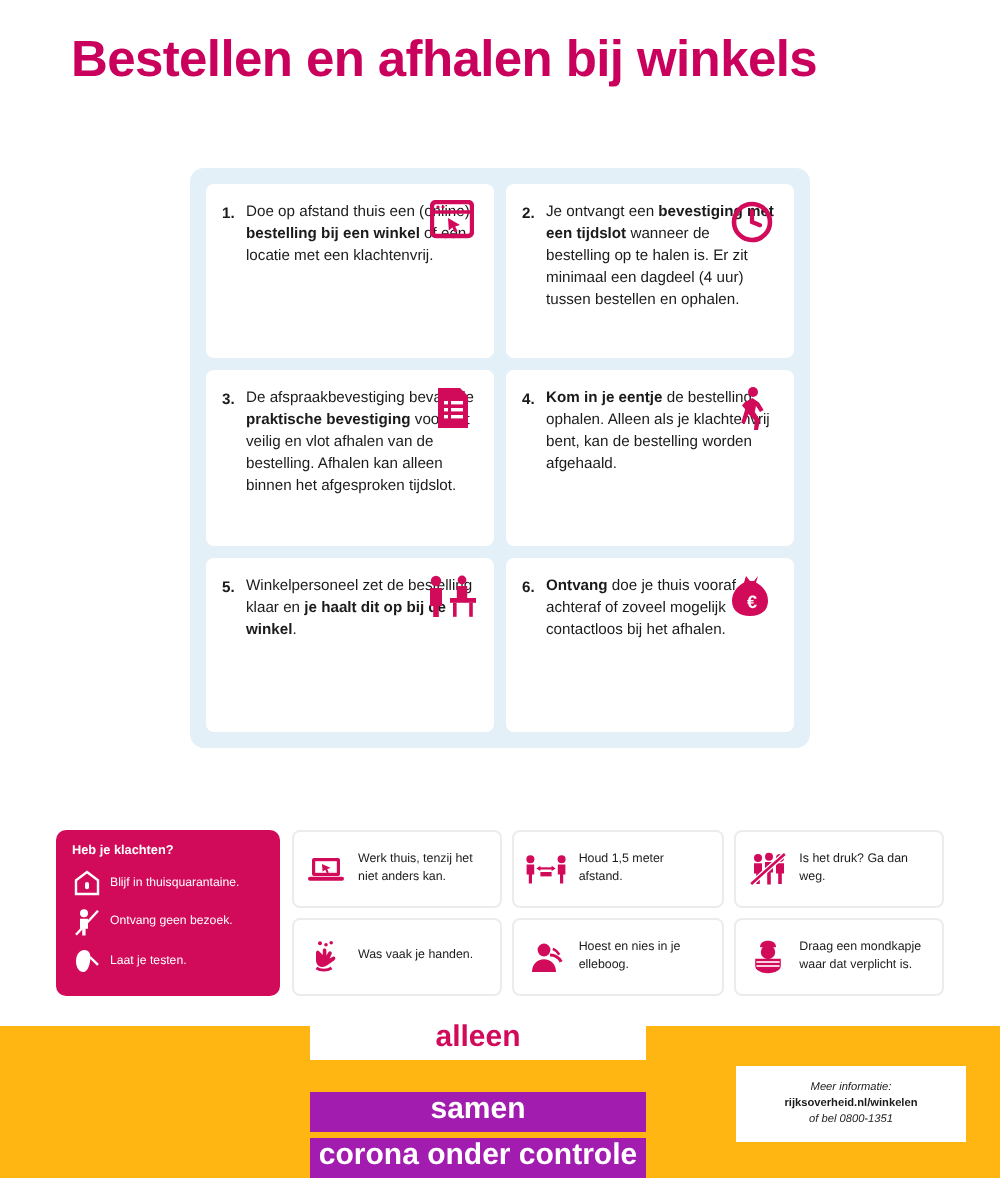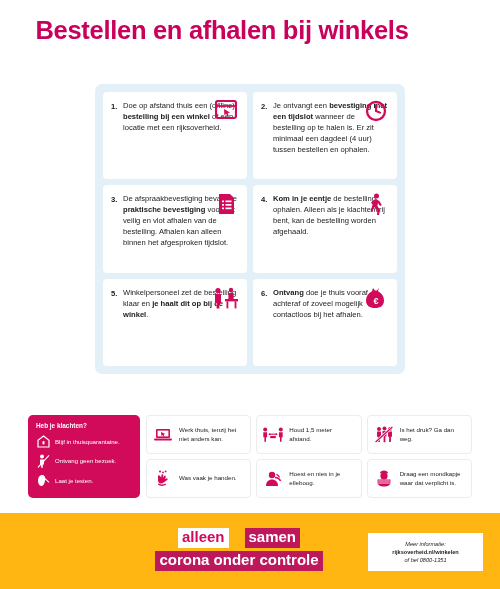--- a/index.html
+++ b/index.html
@@ -109,28 +109,28 @@
   .tip .tx { font-size: 6.2px; line-height: 1.35; color: #1b1b1b; }
 
   
   .footer {
     position: absolute; left: 0; top: 513px;
     width: 500px; height: 76px;
     background: #ffb612;
     display: flex; align-items: center; justify-content: center;
   }
   .slogan { text-align: center; margin-right: 22px; }
-  .slogan-line { display: flex; justify-content: center; gap: 16px; margin-bottom: 3px; }
+  .slogan-line { display: flex; justify-content: space-between; gap: 16px; margin-bottom: 3px; flex-direction: column; }
   .sl {
     font-size: 15px; font-weight: bold;
     padding: 1px 4px 2px 4px;
     line-height: 1.12;
   }
   .sl-white { background: #ffffff; color: #d10a5a; }
-  .sl-pink { background: #be185d; color: #ffffff; }
+  .sl-pink { background: #a21caf; color: #ffffff; }
   .infobox {
     position: absolute; right: 17px; top: 20px;
     width: 115px; height: 38px;
     background: #ffffff;
     display: flex; flex-direction: column;
     align-items: center; justify-content: center;
     padding: 3px 4px;
   }
   .infobox div {
     font-size: 5.6px; color: #1b1b1b; font-style: italic;
@@ -142,21 +142,21 @@
 <body>
 
 <div class="poster">
 
   <div class="title">Bestellen en afhalen bij winkels</div>
 
   <div class="steps-panel">
 
     <div class="step-card">
       <div class="step-num">1.</div>
-      <div class="step-text"><span id="s0"><span>Doe op afstand thuis een (online) </span><b>bestelling bij een winkel</b><span> of een locatie met een rijksoverheid.</span></span></div>
+      <div class="step-text"><span id="s0"><span>Doe op afstand thuis een (online) </span><b>bestelling bij een winkel</b><span> of een locatie met een klachtenvrij.</span></span></div>
       <div class="step-icon">
         <svg width="22" height="20" viewBox="0 0 22 20">
           <rect x="1" y="1" width="20" height="17" rx="2" fill="none" stroke="#d10a5a" stroke-width="2.2"></rect>
           <line x1="1" y1="6" x2="21" y2="6" stroke="#d10a5a" stroke-width="1.8"></line>
           <circle cx="4" cy="3.5" r="0.8" fill="#d10a5a"></circle>
           <circle cx="6.5" cy="3.5" r="0.8" fill="#d10a5a"></circle>
           <path d="M9 9 L15 12.5 L12.6 13.2 L13.8 15.6 L12.4 16.2 L11.2 13.8 L9.4 15.2 Z" fill="#d10a5a"></path>
         </svg>
       </div>
     </div>

